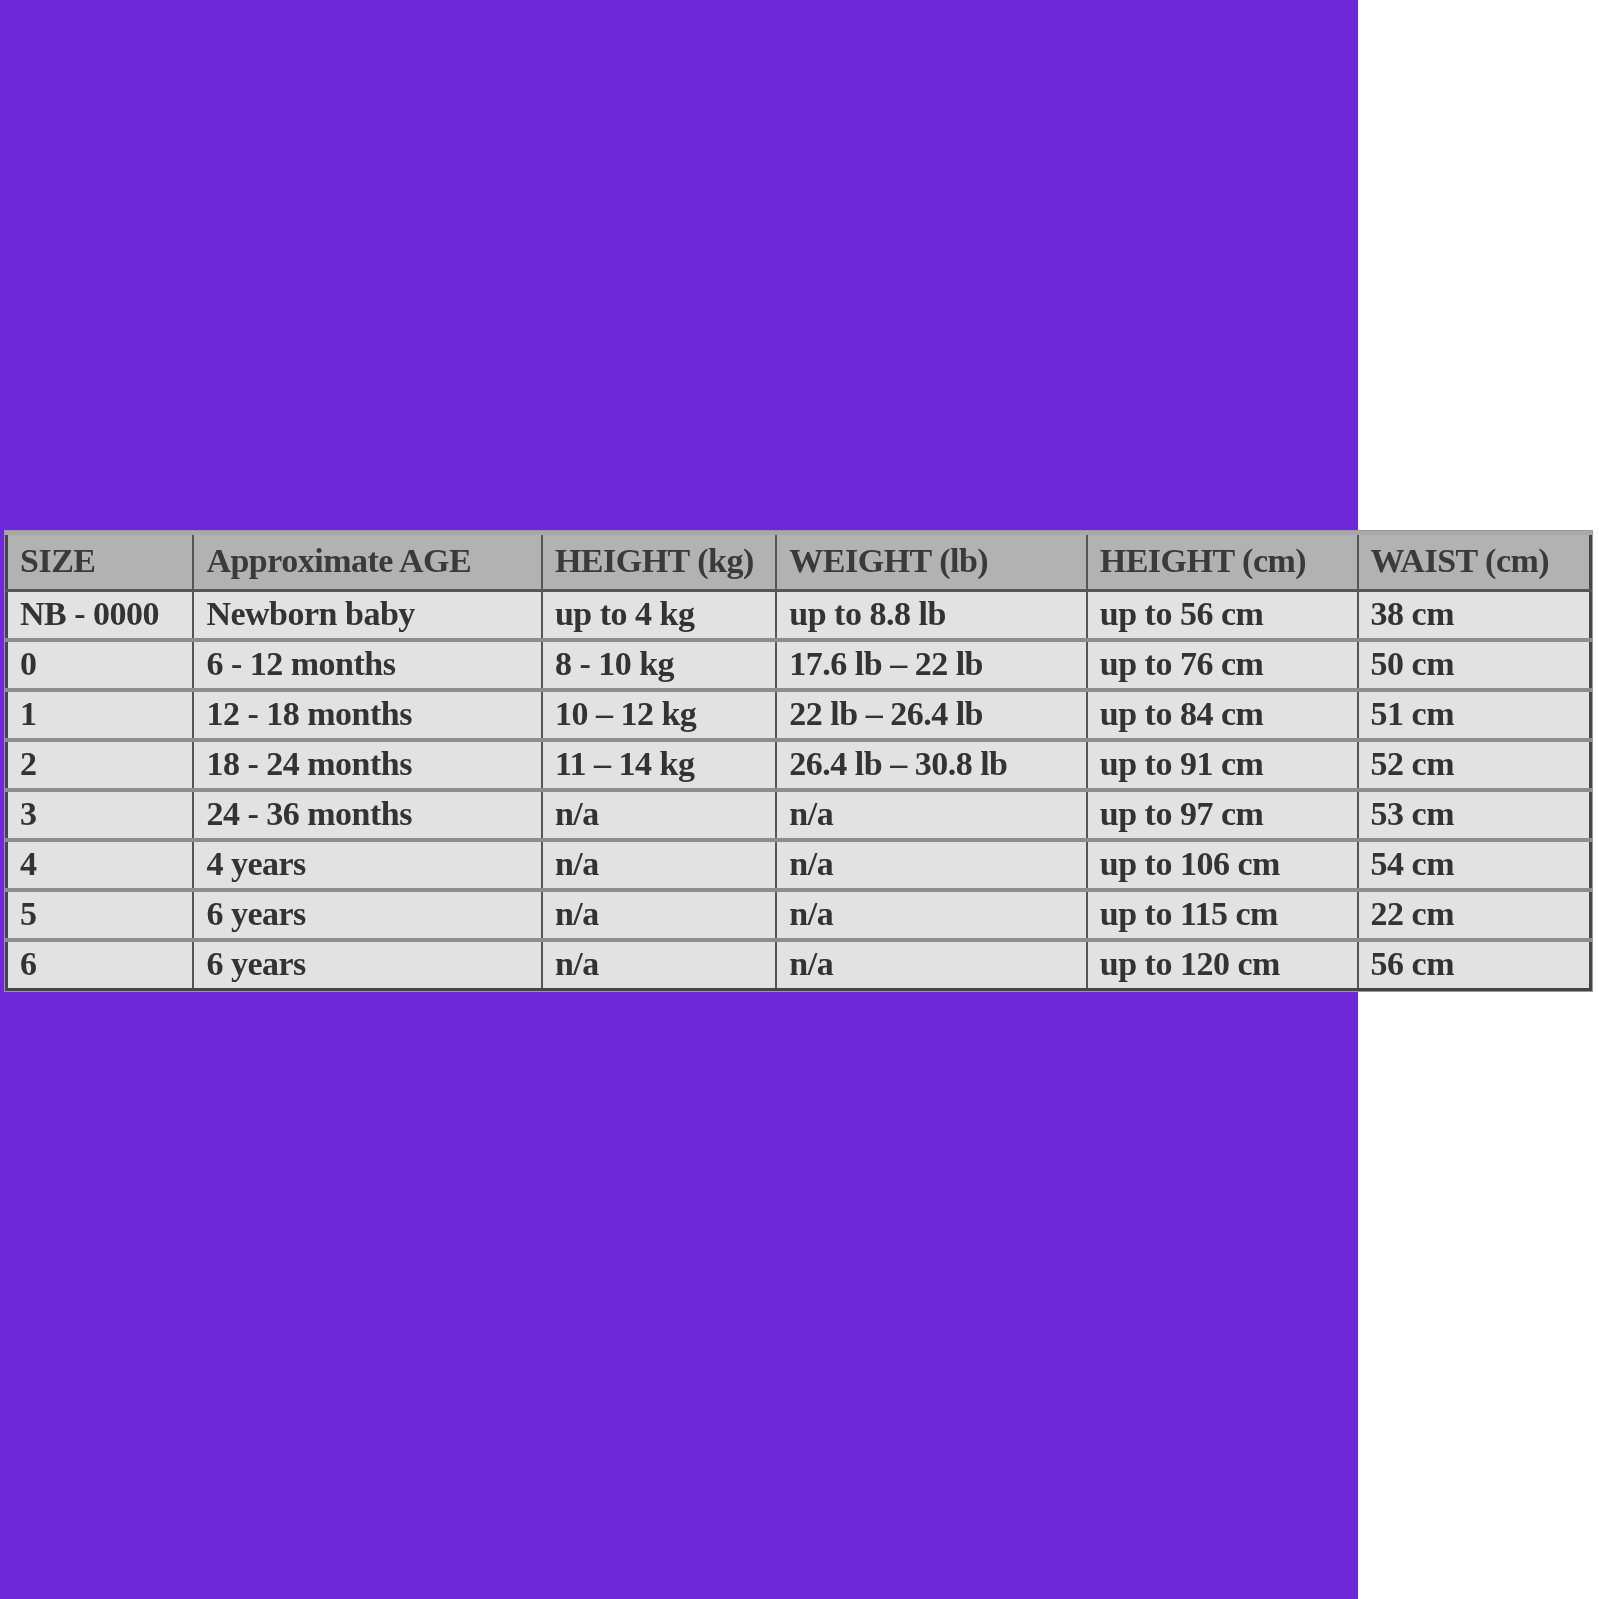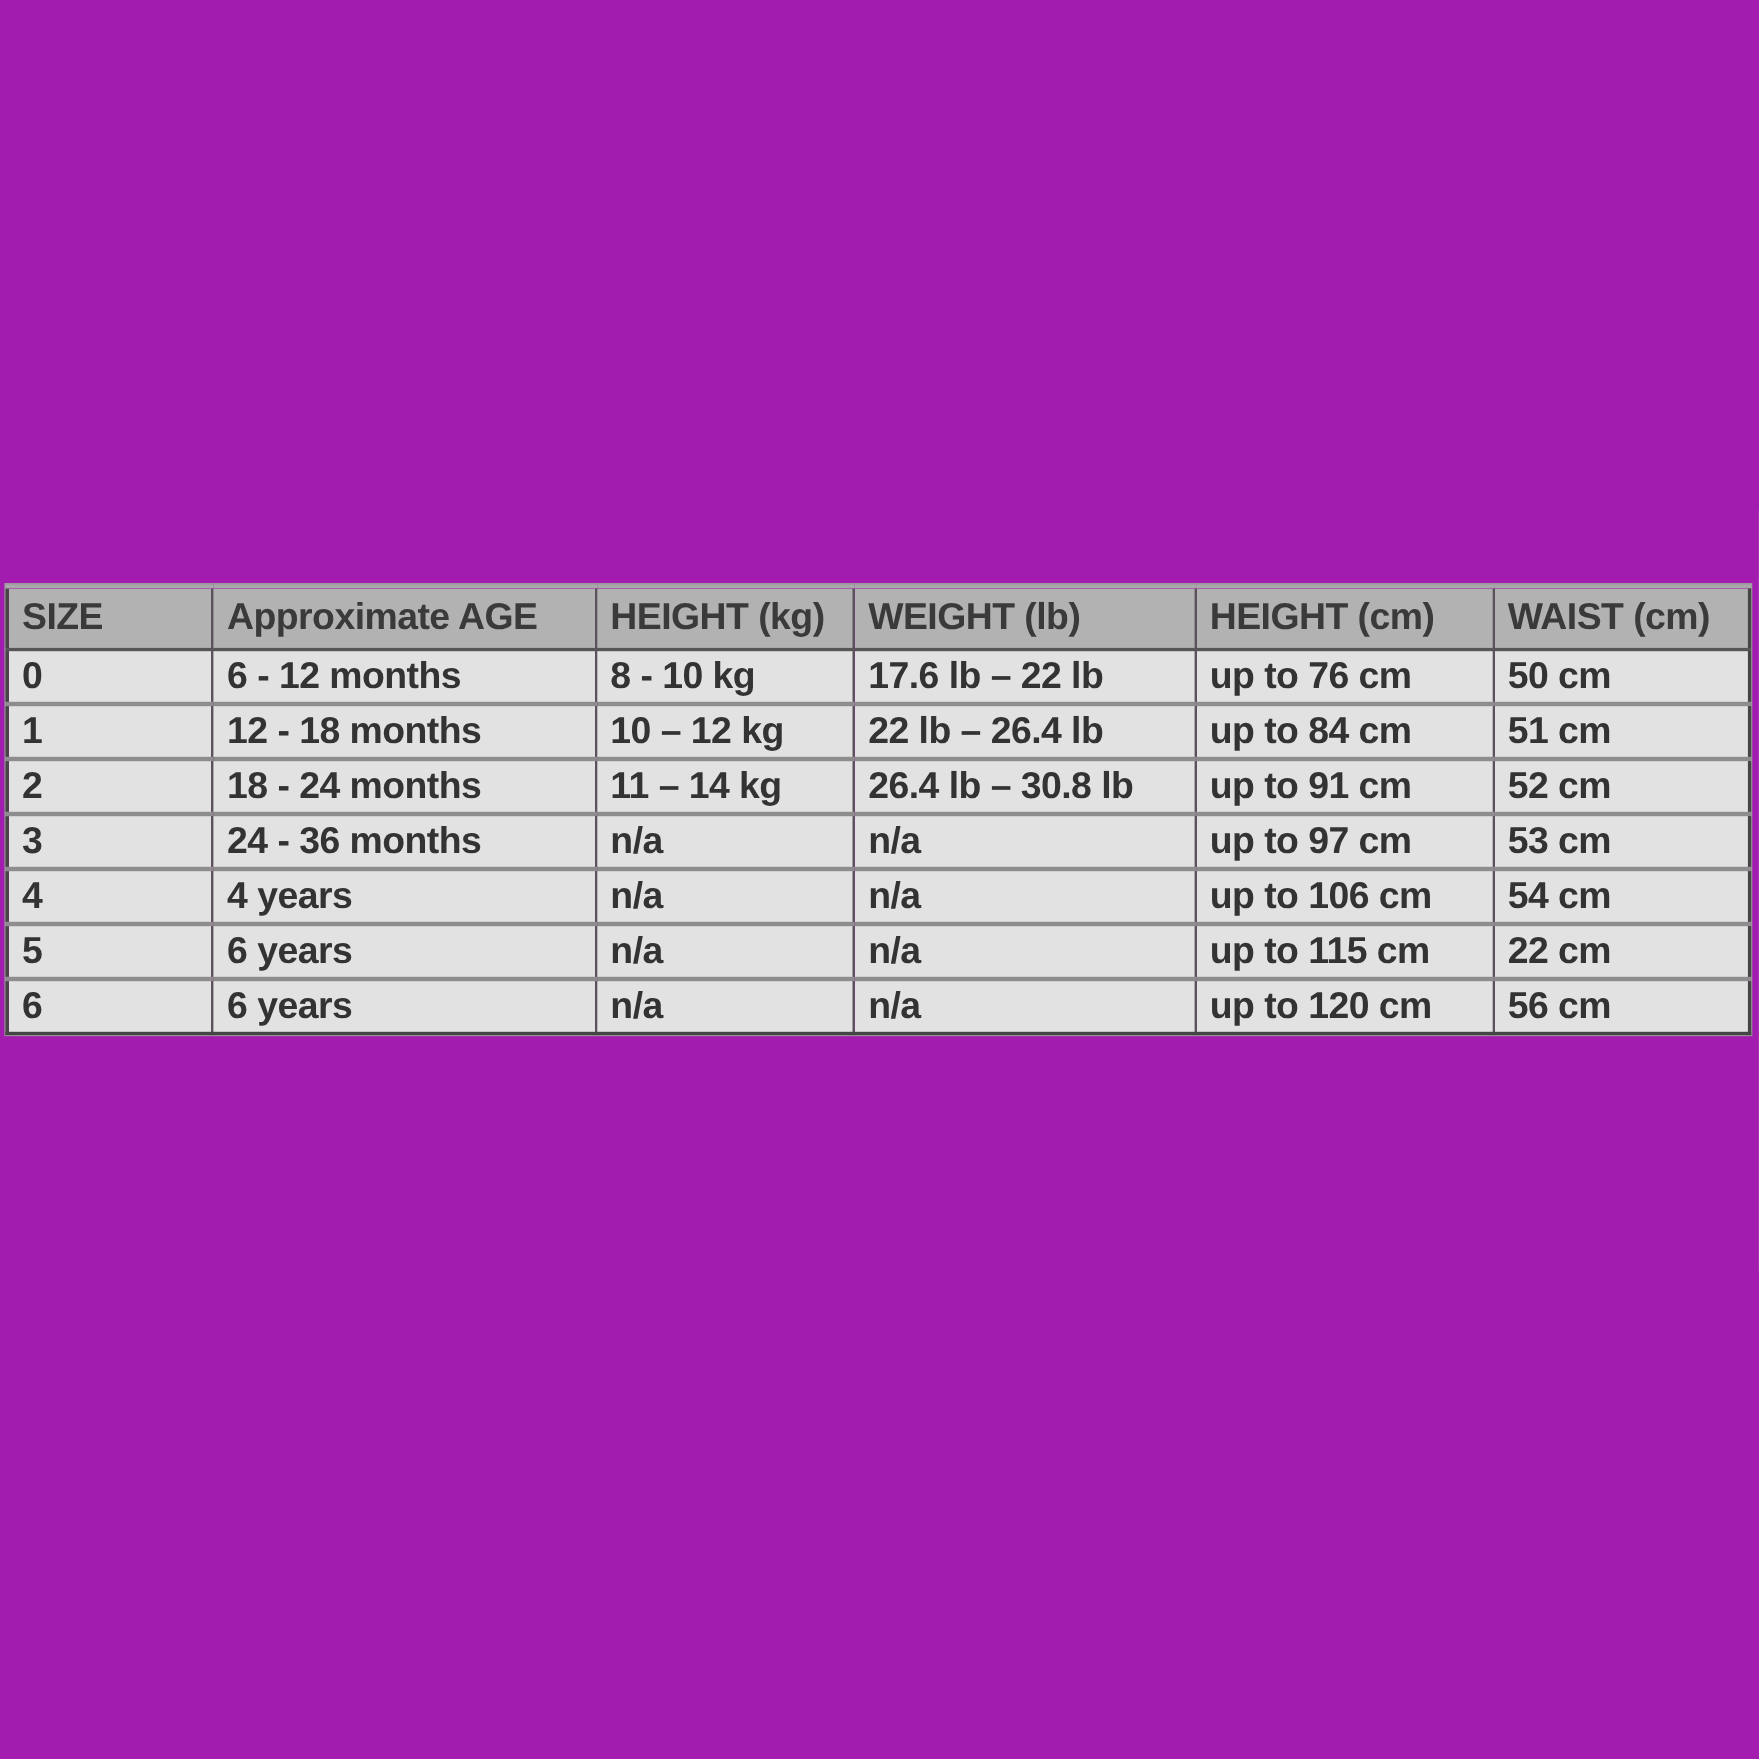--- a/index.html
+++ b/index.html
@@ -6,23 +6,24 @@
     margin: 0;
     padding: 0;
     background: #ffffff;
     width: 1599px;
     height: 1599px;
     font-family: "Liberation Sans", sans-serif;
     position: relative;
   }
   .canvas {
     position: relative;
-    width: 1599px;
+    width: 1358px;
     height: 1599px;
-    background: #a21caf;
+    background: #6d28d9;
+    font-family: Liberation Serif, serif;
   }
   .size-table-wrap {
     position: absolute;
     left: 5px;
     top: 531px;
     width: 1587px;
   }
   table.size-chart {
     width: 100%;
     border-collapse: collapse;
@@ -88,20 +89,28 @@
           <th>SIZE</th>
           <th>Approximate AGE</th>
           <th>HEIGHT (kg)</th>
           <th>WEIGHT (lb)</th>
           <th>HEIGHT (cm)</th>
           <th>WAIST (cm)</th>
         </tr>
       </thead>
       <tbody>
           <tr>
+            <td>NB - 0000</td>
+            <td>Newborn baby</td>
+            <td>up to 4 kg</td>
+            <td>up to 8.8 lb</td>
+            <td>up to 56 cm</td>
+            <td>38 cm</td>
+          </tr>
+          <tr>
             <td>0</td>
             <td>6 - 12 months</td>
             <td>8 - 10 kg</td>
             <td>17.6 lb – 22 lb</td>
             <td>up to 76 cm</td>
             <td>50 cm</td>
           </tr>
           <tr>
             <td>1</td>
             <td>12 - 18 months</td>

